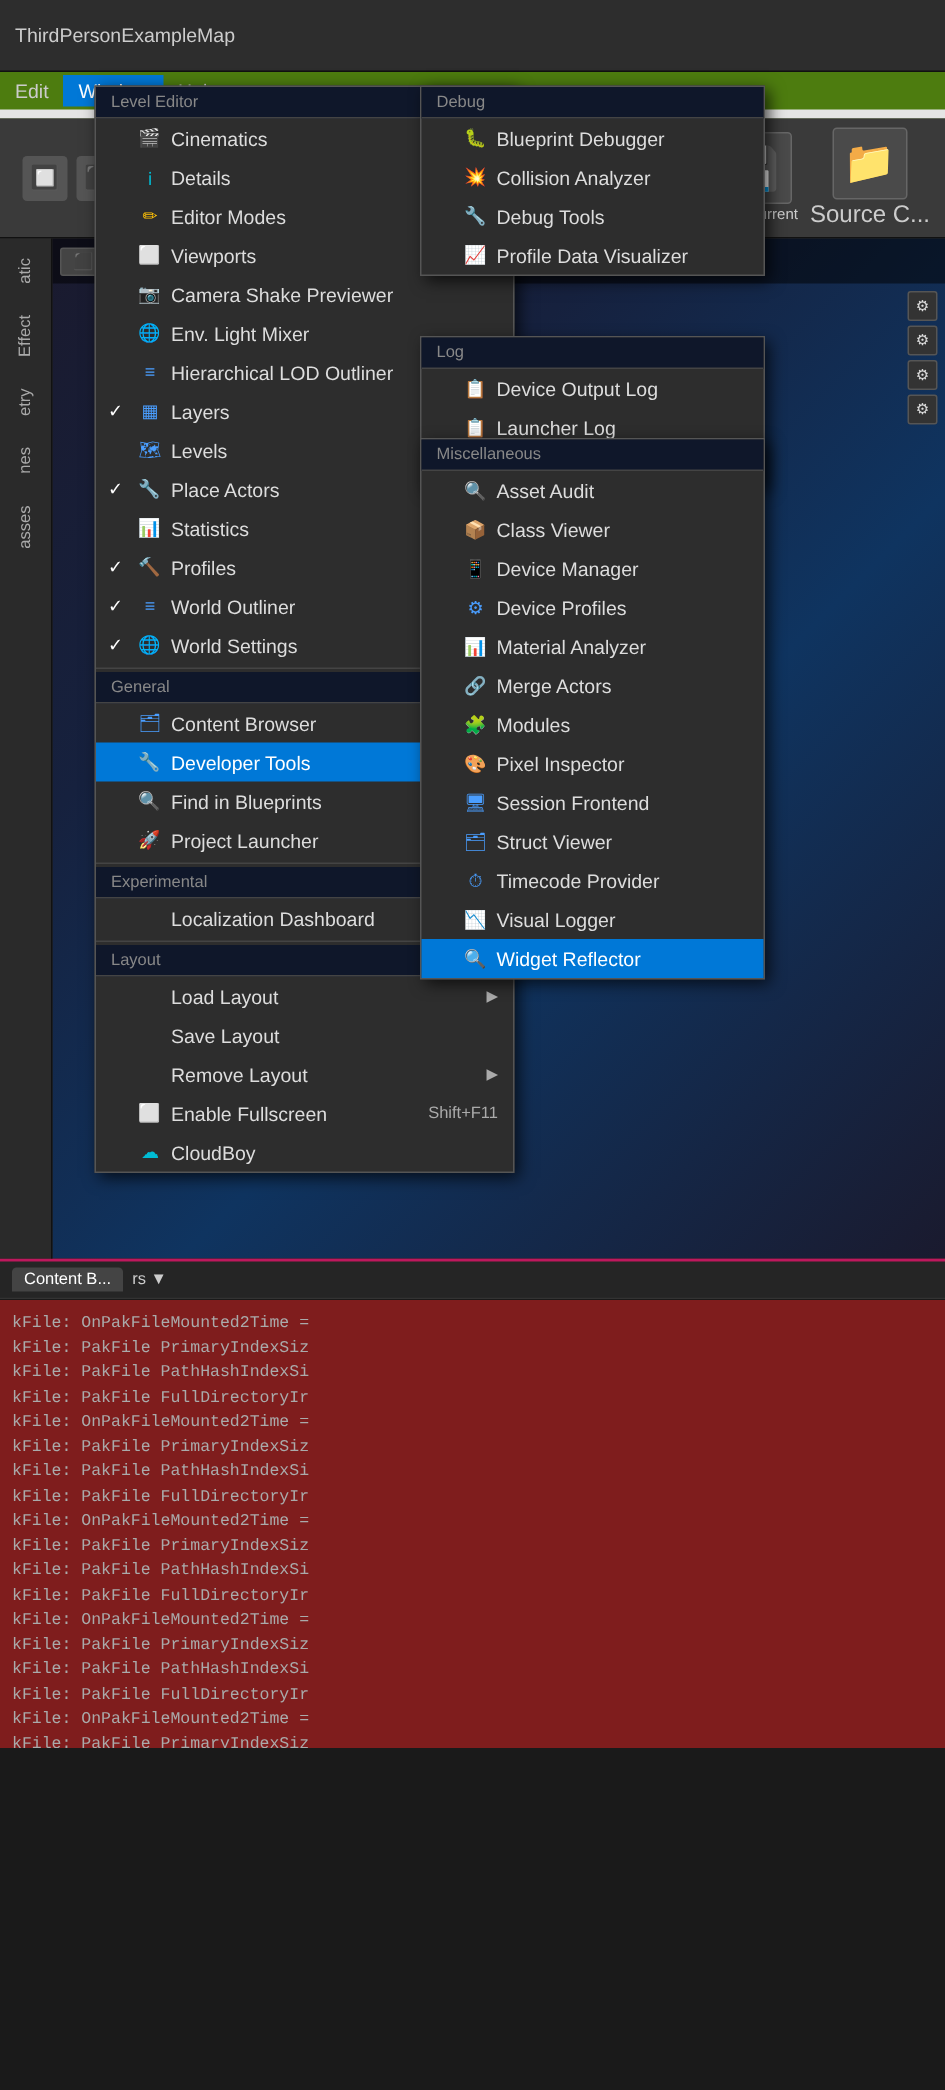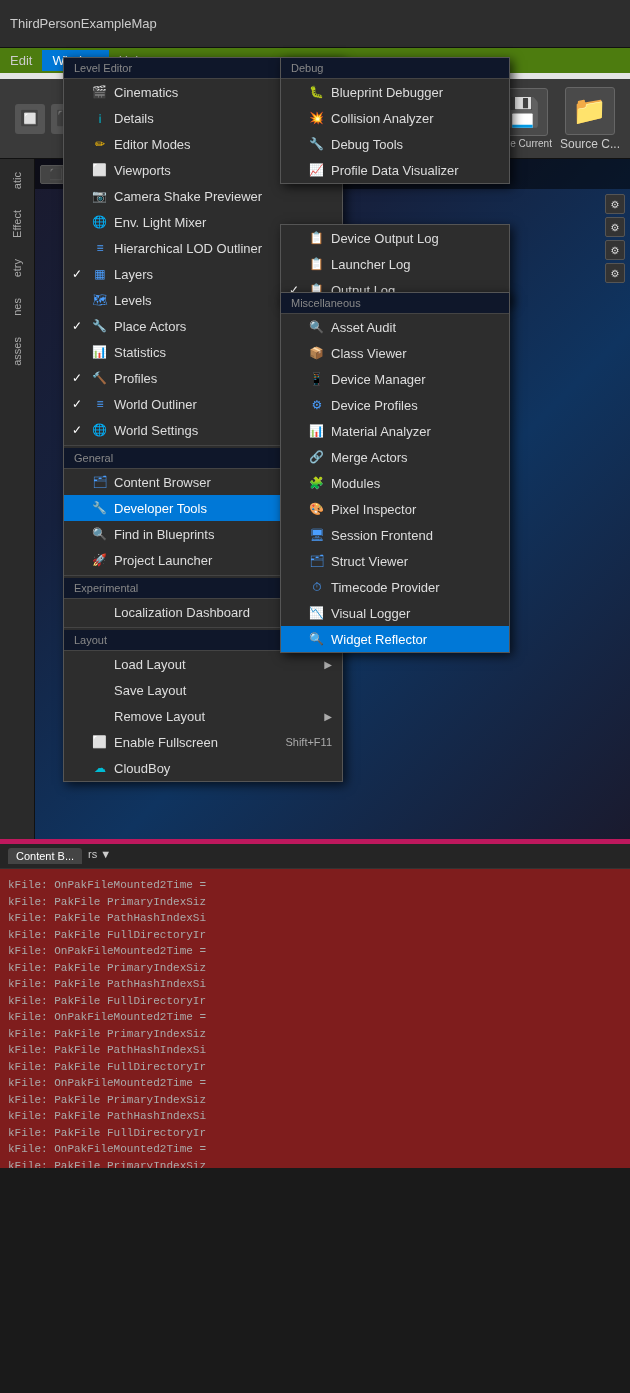--- a/index.html
+++ b/index.html
@@ -235,26 +235,26 @@
     .icon-cyan { color: #00bcd4; }
     .icon-yellow { color: #ffc107; }
     .icon-orange { color: #ff9800; }
     .icon-green { color: #4caf50; }
     .icon-red { color: #f44336; }
     .icon-lime { color: #cddc39; }
     .icon-white { color: #ffffff; }
 
     .content-browser-bar {
       background: #252525;
-      border-top: 5px solid #be185d;
+      border-top: 2px solid #be185d;
       padding: 4px 8px;
       font-size: 12px;
       color: #aaa;
       display: flex;
-      align-items: flex-start;
+      align-items: center;
       gap: 6px;
     }
     .cb-tab {
       background: #333;
       padding: 2px 8px;
       border-radius: 3px 3px 0 0;
       font-size: 11px;
       color: #ccc;
       cursor: pointer;
     }
@@ -289,21 +289,21 @@
     <div style="width:1px;height:40px;background:#555;margin:0 4px;"></div>
   </div>
 
   <div style="margin-left:auto; display:flex; gap:8px; align-items:center;">
     <div style="display:flex;flex-direction:column;align-items:center;cursor:pointer;">
       <div style="width:50px;height:48px;background:#4a4a4a;border:1px solid #666;border-radius:3px;display:flex;align-items:center;justify-content:center;font-size:28px;">💾</div>
       <div style="font-size:10px;color:#ccc;margin-top:2px;">Save Current</div>
     </div>
     <div style="display:flex;flex-direction:column;align-items:center;cursor:pointer;">
       <div style="width:50px;height:48px;background:#4a4a4a;border:1px solid #666;border-radius:3px;display:flex;align-items:center;justify-content:center;font-size:28px;">📁</div>
-      <div style="font-size:12px;color:#ccc;margin-top:2px;">Source C...</div>
+      <div style="font-size:16px;color:#ccc;margin-top:2px;">Source C...</div>
     </div>
   </div>
 </div>
 
 <div style="display:flex; height:680px; position:relative;">
 
   <div class="left-strip">
     <div class="strip-item">atic</div>
     <div class="strip-item">Effect</div>
     <div class="strip-item">etry</div>
@@ -521,20 +521,21 @@
       <span class="item-label">Debug Tools</span>
     </div>
     <div class="menu-item">
       <span class="check-mark"></span>
       <span class="item-icon icon-blue">📈</span>
       <span class="item-label">Profile Data Visualizer</span>
     </div>
   </div>
 
   <div class="log-submenu">
+    <div class="menu-section-header">Log</div>
     <div class="menu-item">
       <span class="check-mark"></span>
       <span class="item-icon icon-blue">📋</span>
       <span class="item-label">Device Output Log</span>
     </div>
     <div class="menu-item">
       <span class="check-mark"></span>
       <span class="item-icon icon-blue">📋</span>
       <span class="item-label">Launcher Log</span>
     </div>

